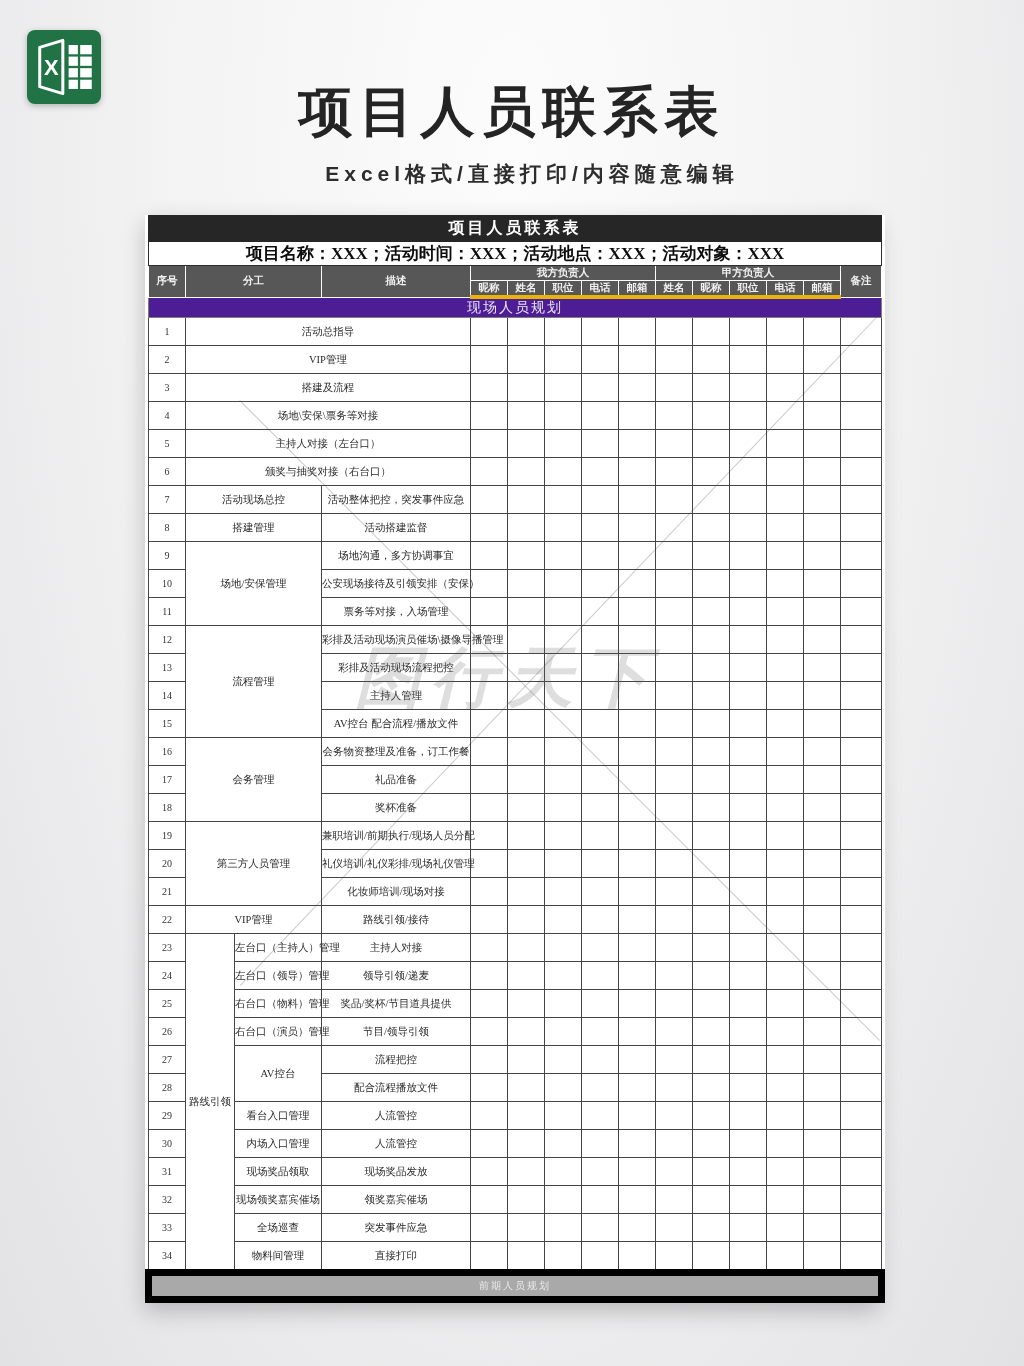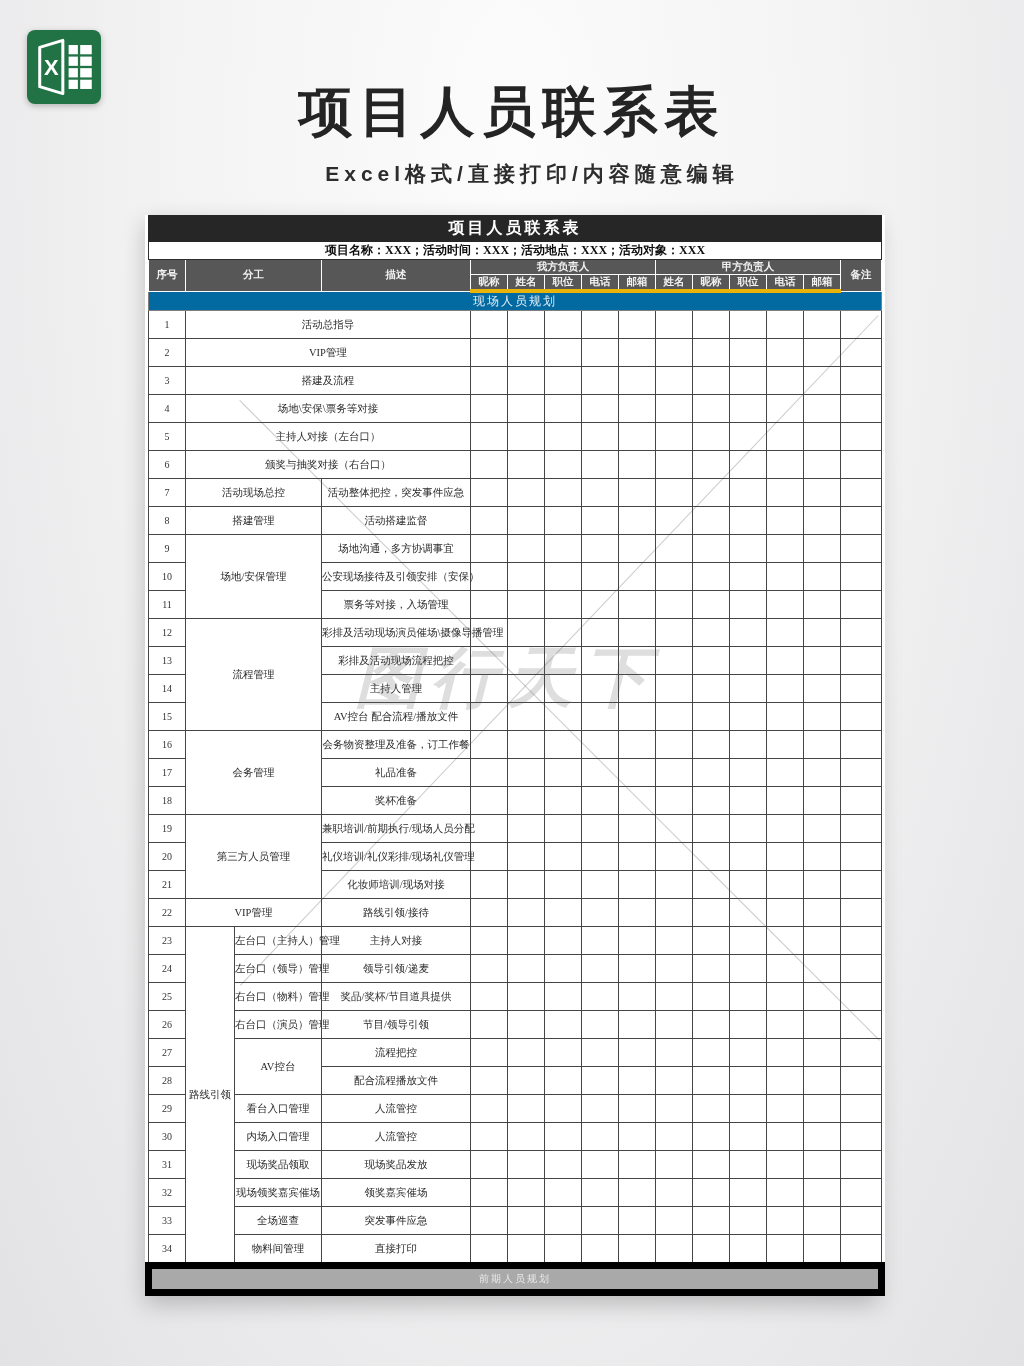--- a/index.html
+++ b/index.html
@@ -33,30 +33,30 @@
   }
   table.xls td, table.xls th{
     padding:0;margin:0;text-align:center;vertical-align:middle;
     font-family:"Liberation Serif","DejaVu Serif",serif;
   }
   tr.row-title td{
     background:#262626;color:#ffffff;font-size:16px;font-weight:bold;
     height:25px;letter-spacing:3px;border:1px solid #262626;
   }
   tr.row-info td{
-    background:#ffffff;color:#0d0d0d;font-weight:bold;font-size:12px;
+    background:#ffffff;color:#0d0d0d;font-weight:bold;font-size:17px;
     height:14px;border:1px solid #2e2e2e;white-space:nowrap;
   }
   thead th{
     background:#575757;color:#f1f1f1;font-weight:bold;font-size:10.5px;
     height:12px;border:1px solid #fdfdfd;white-space:nowrap;
   }
   thead tr.row-head2 th{border-bottom:4px solid #eab308;}
   tbody.band-top td{
-    background:#0369a1;color:rgba(255,255,255,.88);font-size:12px;
+    background:#4c1d95;color:rgba(255,255,255,.88);font-size:14px;
     height:15px;border:1px solid #7e7e7e;letter-spacing:2px;
   }
   tbody.band-bottom td{
     background:#a9a9a9;color:rgba(255,255,255,.75);font-size:10px;
     height:20px;border:7px solid #000000;letter-spacing:2px;
   }
   tbody#table-body td{
     border:1px solid #454545;height:27px;font-size:10.5px;color:#2b2b2b;
     white-space:nowrap;overflow:visible;background:transparent;
   }

